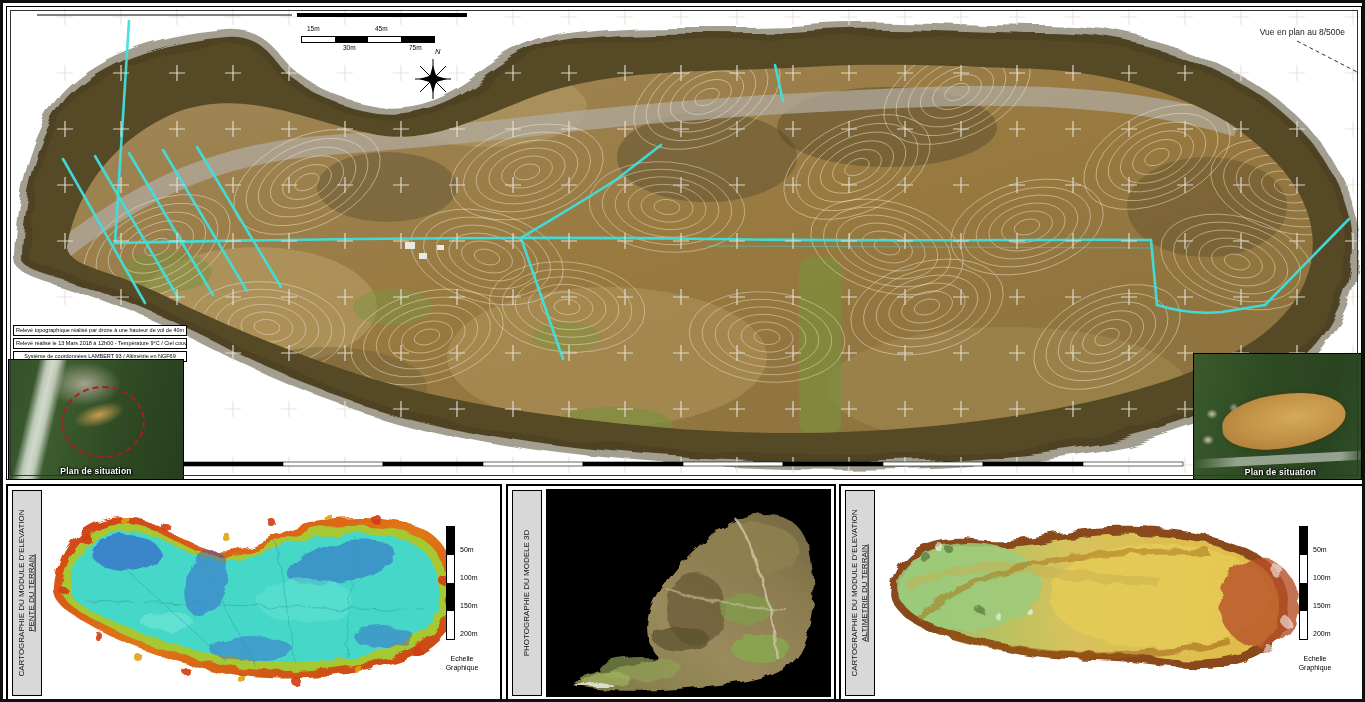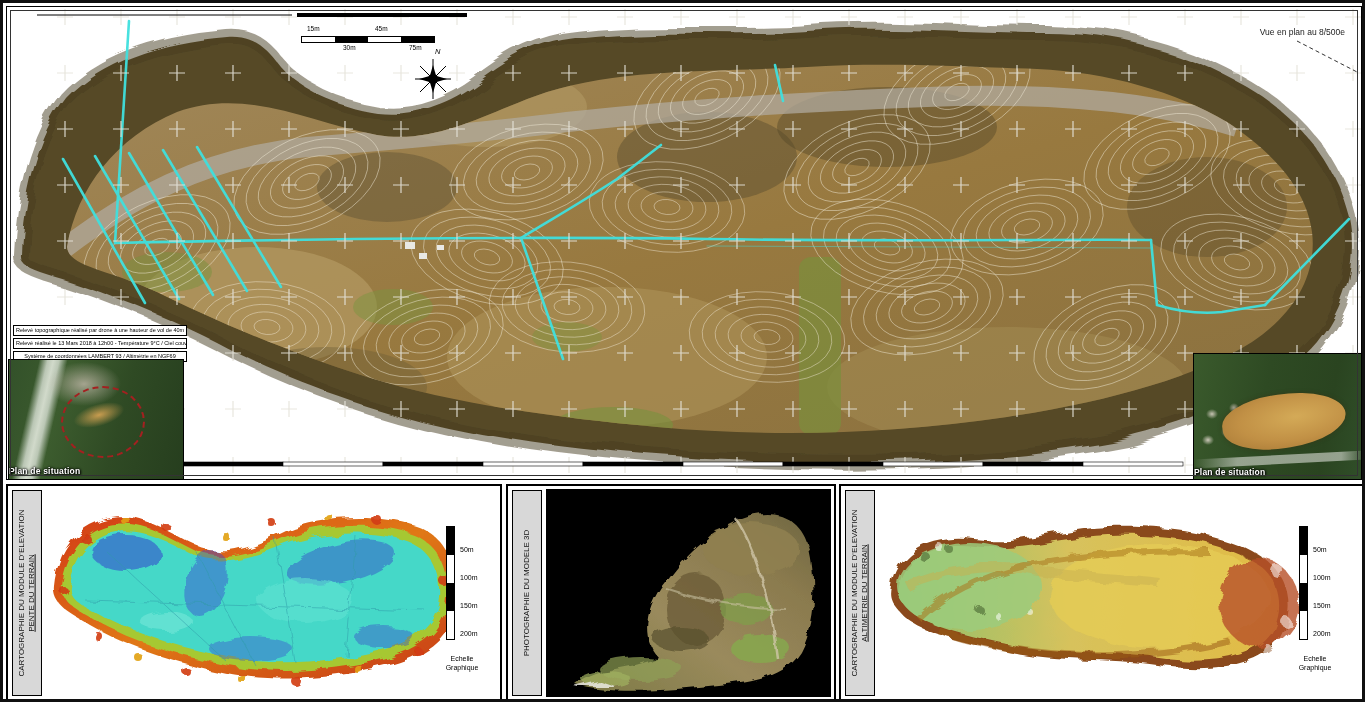--- a/index.html
+++ b/index.html
@@ -26,21 +26,21 @@
   .insetL{left:1px;top:352px;width:174px;height:119px;background:linear-gradient(105deg,#33512a 0%,#3c5c2e 30%,#2f4a24 62%,#263e1e 100%);}
   .insetR{left:1186px;top:346px;width:173px;height:126px;background:linear-gradient(100deg,#3a5a2c 0%,#2e4a23 40%,#2a4420 75%,#31502a 100%);}
   .riverL{position:absolute;left:16px;top:-12px;width:28px;height:150px;background:linear-gradient(90deg,rgba(0,0,0,0),#c9d3c4 30%,#e2e8dc 50%,#c9d3c4 70%,rgba(0,0,0,0));transform:rotate(13deg);opacity:.9;}
   .townL{position:absolute;left:38px;top:2px;width:74px;height:44px;background:radial-gradient(closest-side,#b7b1a0,rgba(183,177,160,0));opacity:.85;}
   .redcircle{position:absolute;left:52px;top:26px;width:80px;height:68px;border:2px dashed #a42020;border-radius:50%;}
   .siteblobL{position:absolute;left:64px;top:44px;width:52px;height:22px;border-radius:50%;transform:rotate(-16deg);background:radial-gradient(closest-side,#c89c4f,rgba(200,156,79,0));}
   .villageR{position:absolute;left:4px;top:44px;width:52px;height:56px;opacity:.95;
     background:radial-gradient(6px 5px at 14px 16px,#cfcabb,rgba(0,0,0,0)),radial-gradient(7px 6px at 30px 34px,#c5c0b2,rgba(0,0,0,0)),radial-gradient(6px 5px at 10px 42px,#d4cfc1,rgba(0,0,0,0)),radial-gradient(5px 5px at 36px 10px,#bdb8aa,rgba(0,0,0,0));}
   .siteblobR{position:absolute;left:28px;top:40px;width:124px;height:54px;border-radius:46% 54% 50% 50%;transform:rotate(-9deg);background:radial-gradient(ellipse at 60% 45%,#d4aa57 0%,#c19045 55%,#a27433 100%);box-shadow:0 0 4px rgba(60,50,20,.6);}
   .roadR{position:absolute;left:0;bottom:16px;width:100%;height:9px;transform:rotate(-3deg);background:linear-gradient(95deg,rgba(205,210,200,0),rgba(205,210,200,.65) 25%,rgba(205,210,200,.65) 85%,rgba(205,210,200,0));}
-  .insetlabel{position:absolute;bottom:3px;left:0;width:100%;text-align:left;color:#fff;font-size:8.5px;font-weight:bold;letter-spacing:.2px;text-shadow:0 0 2px #000,1px 1px 2px #000,0 0 3px #000;}
+  .insetlabel{position:absolute;bottom:3px;left:0;width:100%;text-align:center;color:#fff;font-size:8.5px;font-weight:bold;letter-spacing:.2px;text-shadow:0 0 2px #000,1px 1px 2px #000,0 0 3px #000;}
 
   
   .panel{position:absolute;top:481px;height:218px;background:#fff;border:2px solid #000;box-sizing:border-box;}
   .p1{left:3px;width:496px;}
   .p2{left:503px;width:330px;}
   .p3{left:836px;width:526px;}
   .sidelabel{position:absolute;left:4px;top:4px;bottom:4px;width:30px;background:#d8d8d8;border:1px solid #000;box-sizing:border-box;}
   .sidelabel .rot{position:absolute;left:50%;top:50%;width:200px;transform:translate(-50%,-50%) rotate(-90deg);text-align:center;font-size:8px;line-height:1.3;color:#111;}
   .sidelabel .rot span{display:block;white-space:nowrap;}
   .u{text-decoration:underline;}

